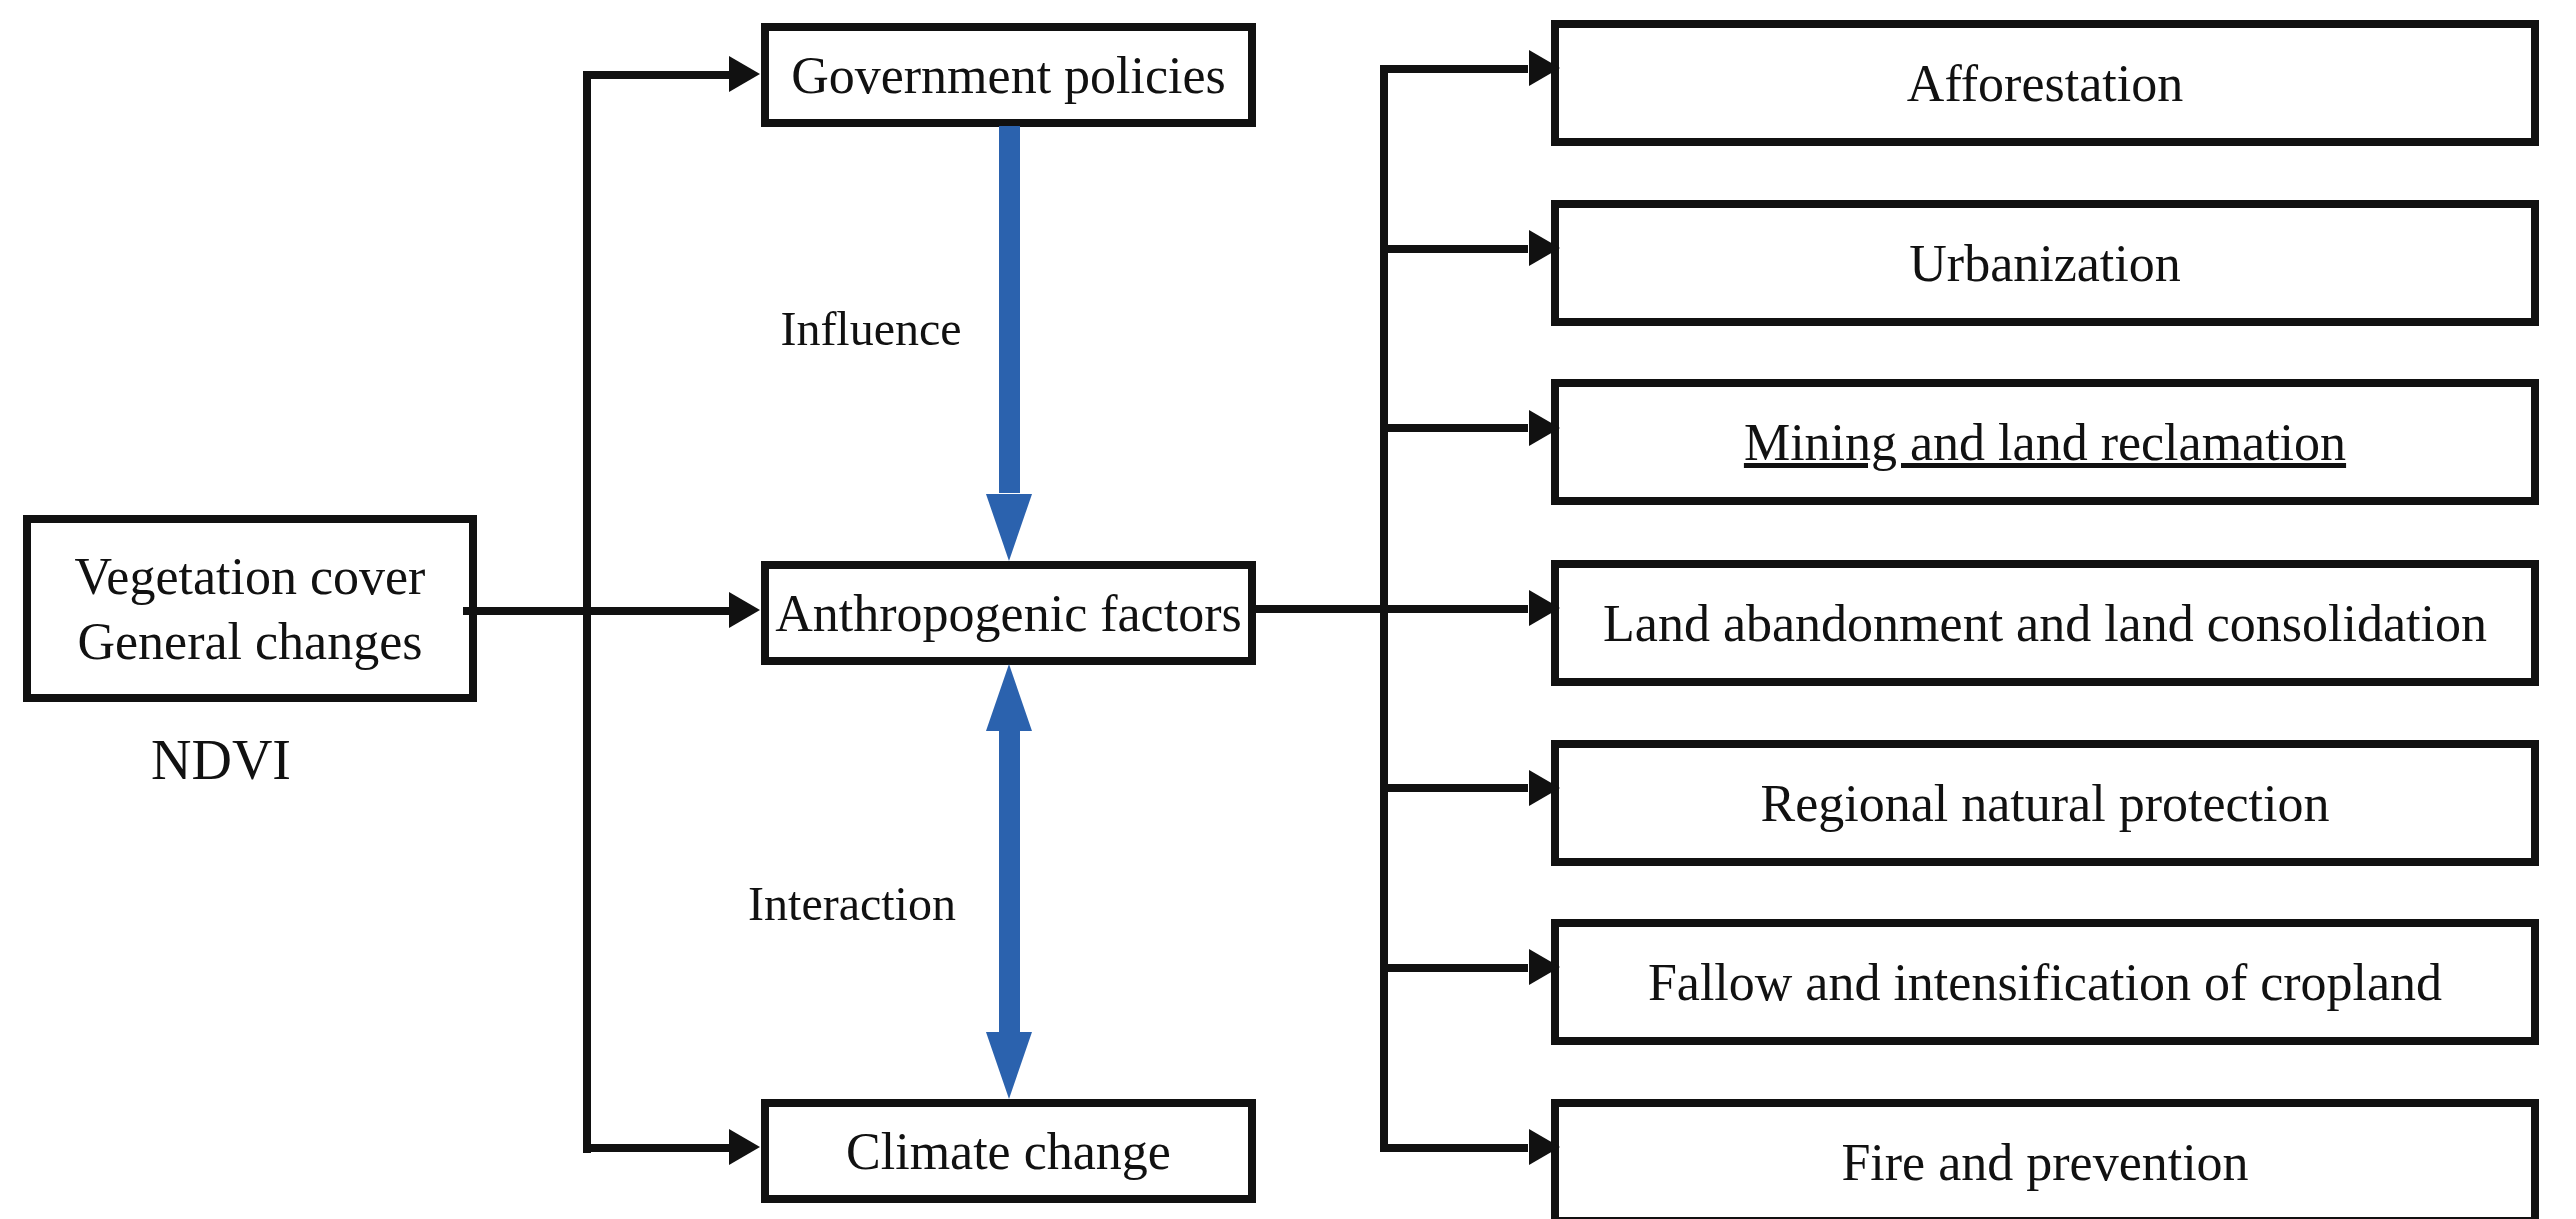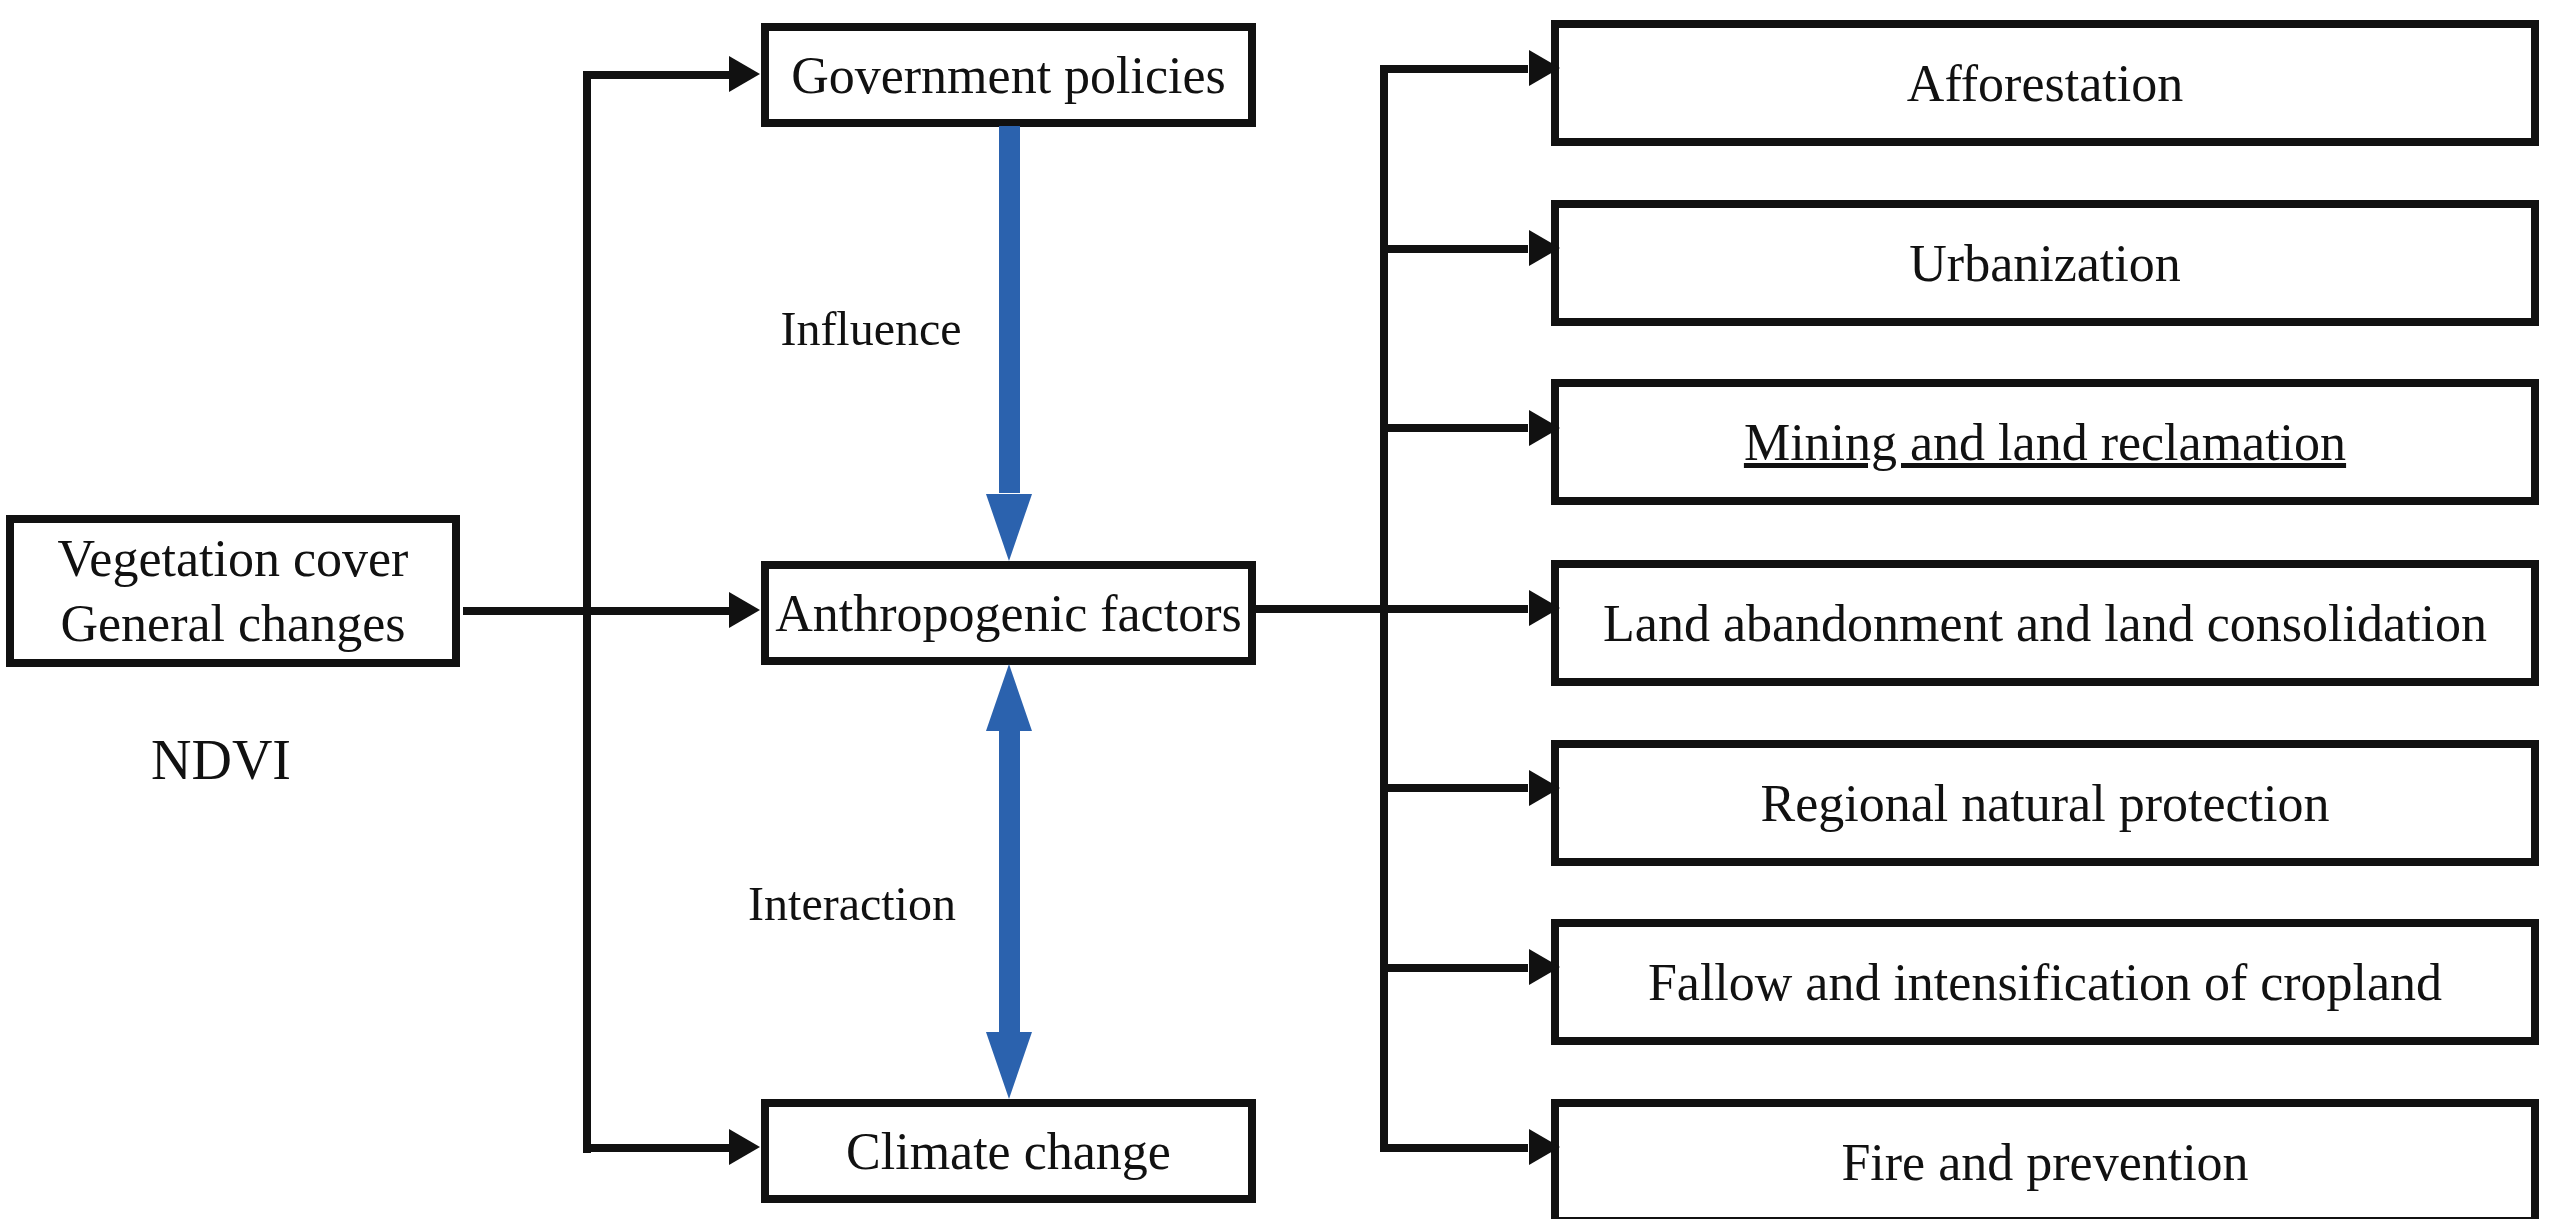--- a/index.html
+++ b/index.html
@@ -20,21 +20,21 @@
   .box{
     position:absolute;
     border:8.2px solid var(--line);
     background:var(--bg);
     display:flex;align-items:center;justify-content:center;
     text-align:center;
     font-size:52px;
     line-height:1.25;
     color:var(--text);
   }
-  .src-box{left:6px;top:515px;width:454px;height:152px;flex-direction:column;}
+  .src-box{left:23px;top:515px;width:454px;height:187px;flex-direction:column;}
   .mid-box{left:761px;width:495px;height:104px;}
   .out-box{left:1551px;width:988px;height:126px;}
 
   .hline{position:absolute;height:8.2px;background:var(--line);}
   .vline{position:absolute;width:8.2px;background:var(--line);}
 
   .arrow-right{
     position:absolute;width:0;height:0;
     border-top:18.3px solid transparent;
     border-bottom:18.3px solid transparent;

